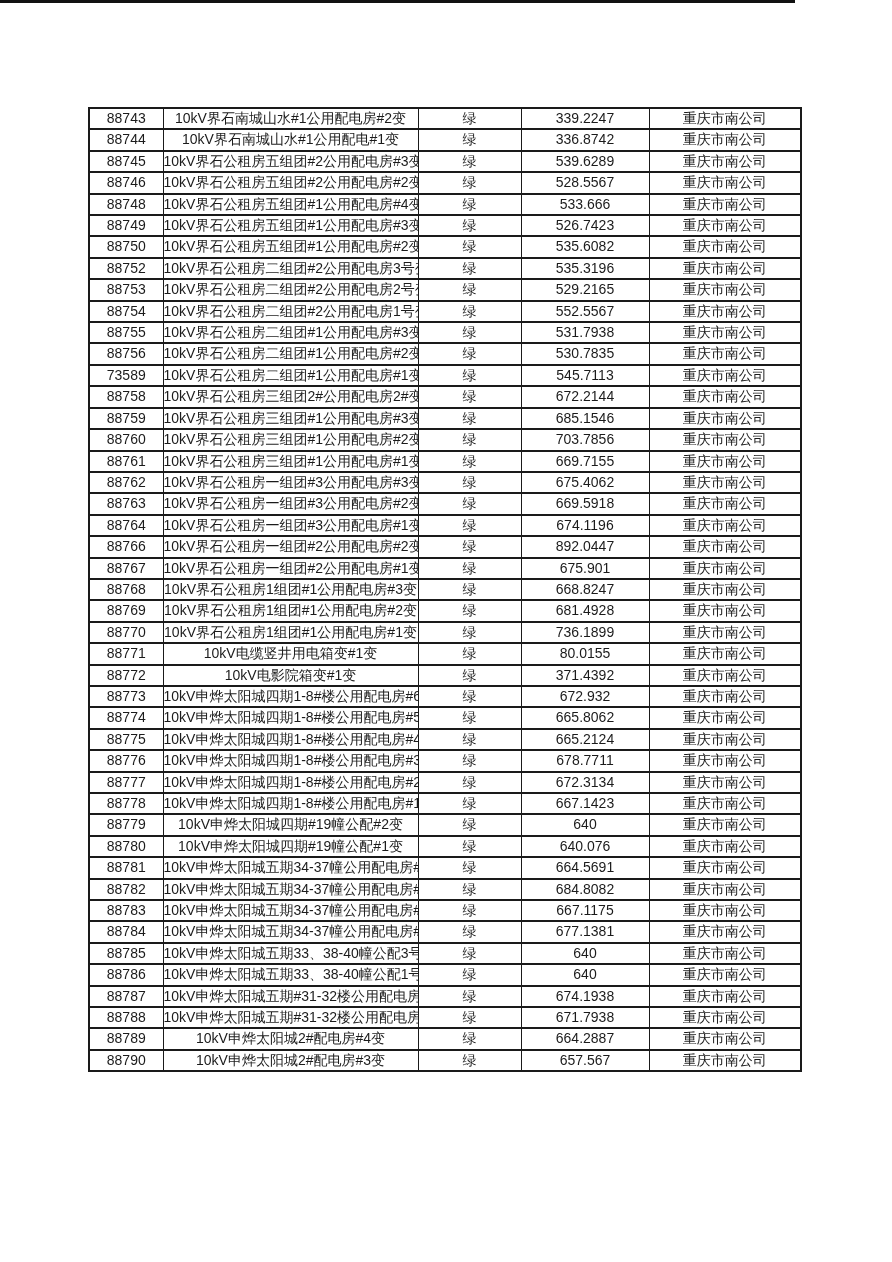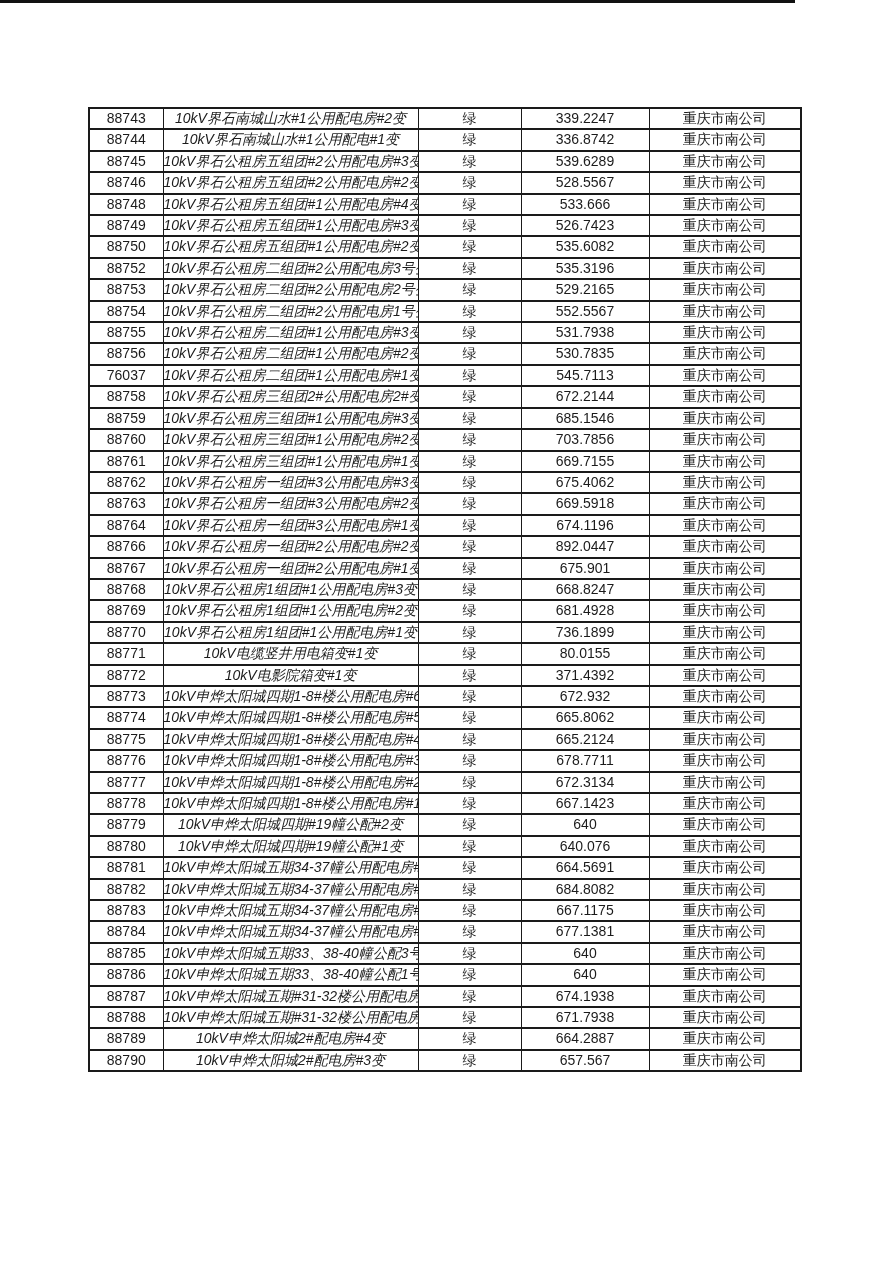--- a/index.html
+++ b/index.html
@@ -41,21 +41,21 @@
     padding:0;
     overflow:hidden;
     white-space:nowrap;
   }
   col.c-id{width:74px;}
   col.c-name{width:255px;}
   col.c-status{width:103px;}
   col.c-value{width:128px;}
   col.c-company{width:152px;}
   td.col-name{ 
-    overflow:hidden;white-space:nowrap;text-align:center;font-style:italic;
+    overflow:hidden;white-space:nowrap;text-align:center;
   }
 </style>
 </head>
 <body>
 
 <div class="top-edge-line"></div>
 
 <table class="sheet-table">
   <colgroup>
     <col class="c-id">
@@ -143,21 +143,21 @@
     <td class="col-company">重庆市南公司</td>
   </tr>
       <tr>
     <td class="col-id">88756</td>
     <td class="col-name">10kV界石公租房二组团#1公用配电房#2变</td>
     <td class="col-status">绿</td>
     <td class="col-value">530.7835</td>
     <td class="col-company">重庆市南公司</td>
   </tr>
       <tr>
-    <td class="col-id">76037</td>
+    <td class="col-id">73589</td>
     <td class="col-name">10kV界石公租房二组团#1公用配电房#1变</td>
     <td class="col-status">绿</td>
     <td class="col-value">545.7113</td>
     <td class="col-company">重庆市南公司</td>
   </tr>
       <tr>
     <td class="col-id">88758</td>
     <td class="col-name">10kV界石公租房三组团2#公用配电房2#变</td>
     <td class="col-status">绿</td>
     <td class="col-value">672.2144</td>

